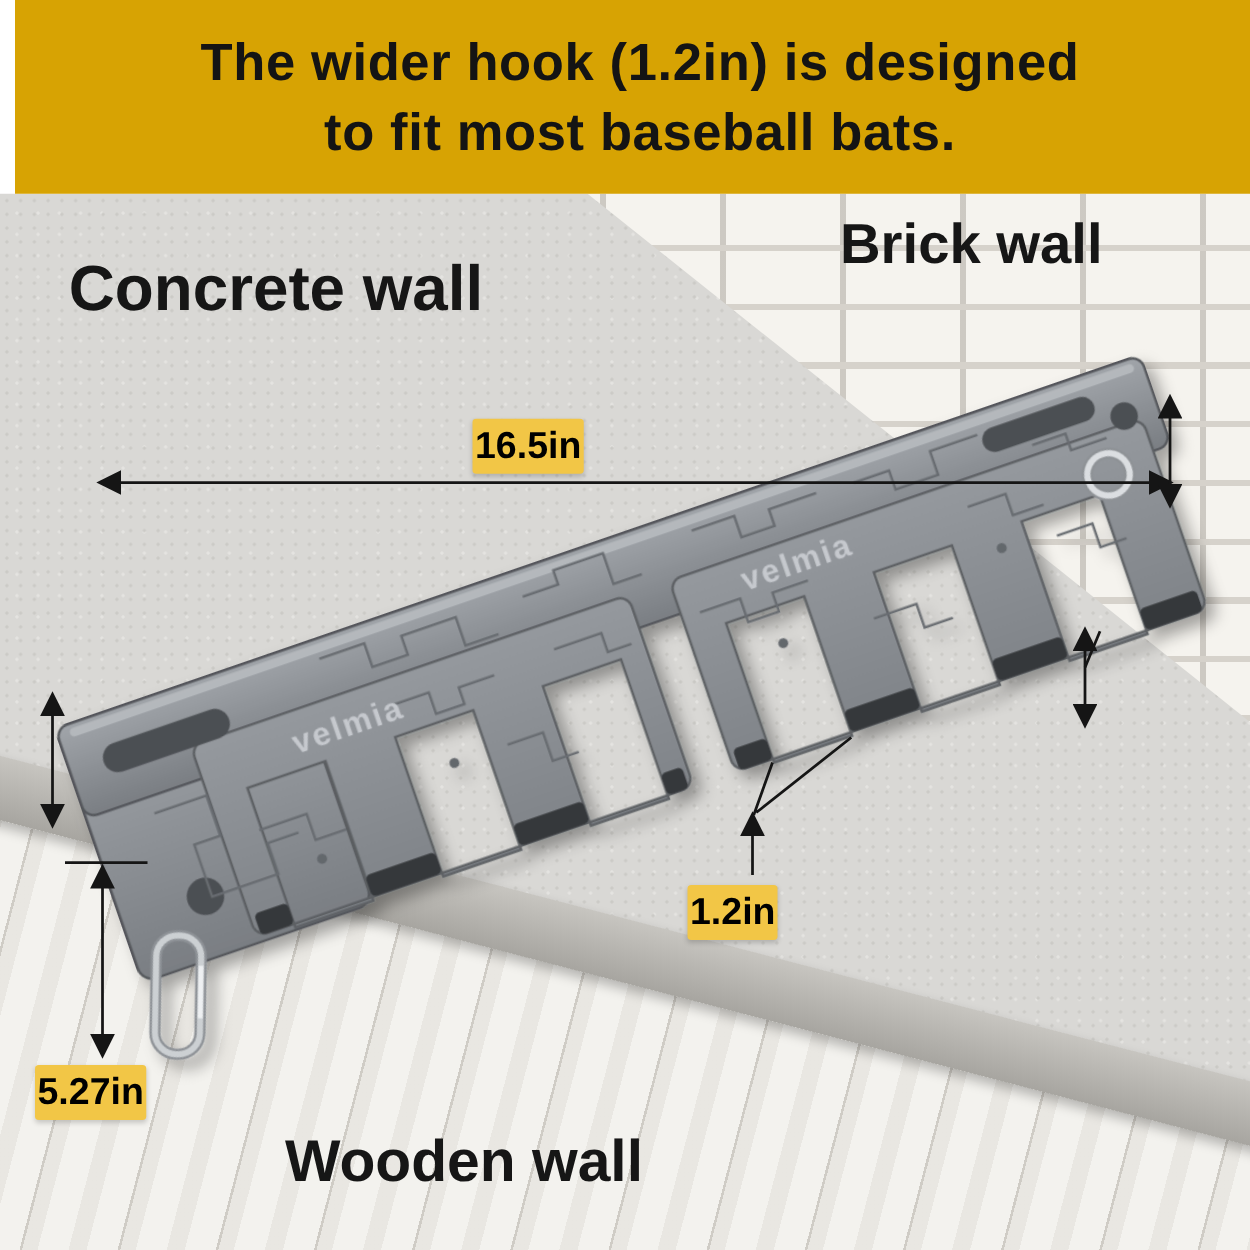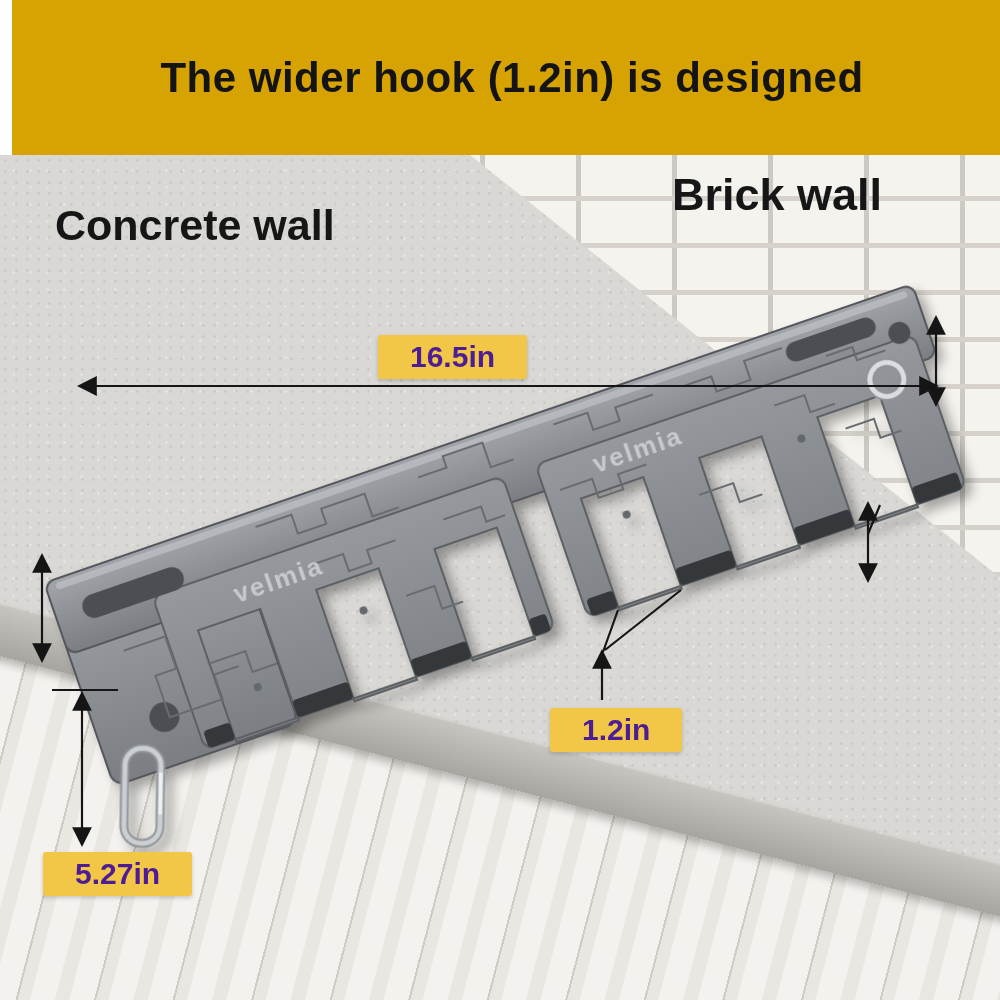--- a/index.html
+++ b/index.html
@@ -29,39 +29,40 @@
                      repeating-linear-gradient(104.6deg, rgba(223,220,214,.5) 0 14px, transparent 14px 38px); }
   .stripe { position:absolute; left:-40px; top:440px; width:2200px; height:50px;
     transform-origin:0 50%; transform:rotate(14.6deg);
     background:linear-gradient(#c7c5c0, #a7a5a0); box-shadow:0 5px 9px rgba(0,0,0,.25); }
 
   svg.rack, svg.dims { position:absolute; inset:0; width:100%; height:100%; }
   svg.rack { z-index:2; } svg.dims { z-index:4; }
 
   
   .wall-label { position:absolute; font-weight:bold; color:#161616; z-index:5; }
-  .lbl-concrete { left:55px;  top:46px;  font-size:43px; }
+  .lbl-concrete { left:55px;  top:46px;  font-size:51px; }
   .lbl-brick    { left:672px; top:14px;  font-size:45px; }
   .lbl-wood     { left:228px; top:746px; font-size:47px; }
 
   
-  .dim-box { position:absolute; background:#f2c646; color:#4c1d95; font-weight:bold; font-size:30px;
-             padding:5px 32px; border-radius:3px; box-shadow:0 2px 4px rgba(0,0,0,.18); z-index:6; }
+  .dim-box { position:absolute; background:#f2c646; color:#000000; font-weight:bold; font-size:30px;
+             padding:5px 2px; border-radius:3px; box-shadow:0 2px 4px rgba(0,0,0,.18); z-index:6; }
   .box-total  { left:378px; top:180px; }
   .box-depth  { left:816px; top:431px; }
   .box-width  { left:550px; top:553px;text-align:right; }
-  .box-height { left:43px;  top:697px; }
+  .box-height { left:28px;  top:697px; }
 </style>
 </head>
 <body>
 
 <div class="page">
 
   <div class="banner">
     <div>The wider hook (1.2in) is designed</div>
+    <div>to fit most baseball bats.</div>
   </div>
 
   <div class="scene">
 
     <div class="layer concrete"></div>
     <div class="layer brick"></div>
     <div class="layer wood"></div>
     <div class="stripe"></div>
 
     <svg class="rack" viewBox="0 155 1000 845">
@@ -160,19 +161,20 @@
         <line x1="868" y1="504" x2="868" y2="580" marker-start="url(#ah)" marker-end="url(#ah)"></line>
         <path d="M618,610 L603,652 M681,590 L605,650"></path>
         <line x1="602" y1="652" x2="602" y2="700" marker-start="url(#ah)"></line>
         <path d="M52,690 L118,690"></path>
         <line x1="82" y1="694" x2="82" y2="844" marker-start="url(#ah)" marker-end="url(#ah)"></line>
       </g>
     </svg>
 
     <div class="wall-label lbl-concrete">Concrete wall</div>
     <div class="wall-label lbl-brick">Brick wall</div>
+    <div class="wall-label lbl-wood">Wooden wall</div>
 
     <div class="dim-box box-total">16.5in</div>
     <div class="dim-box box-width">1.2in</div>
     <div class="dim-box box-height">5.27in</div>
 
   </div>
 </div>
 
 </body></html>

